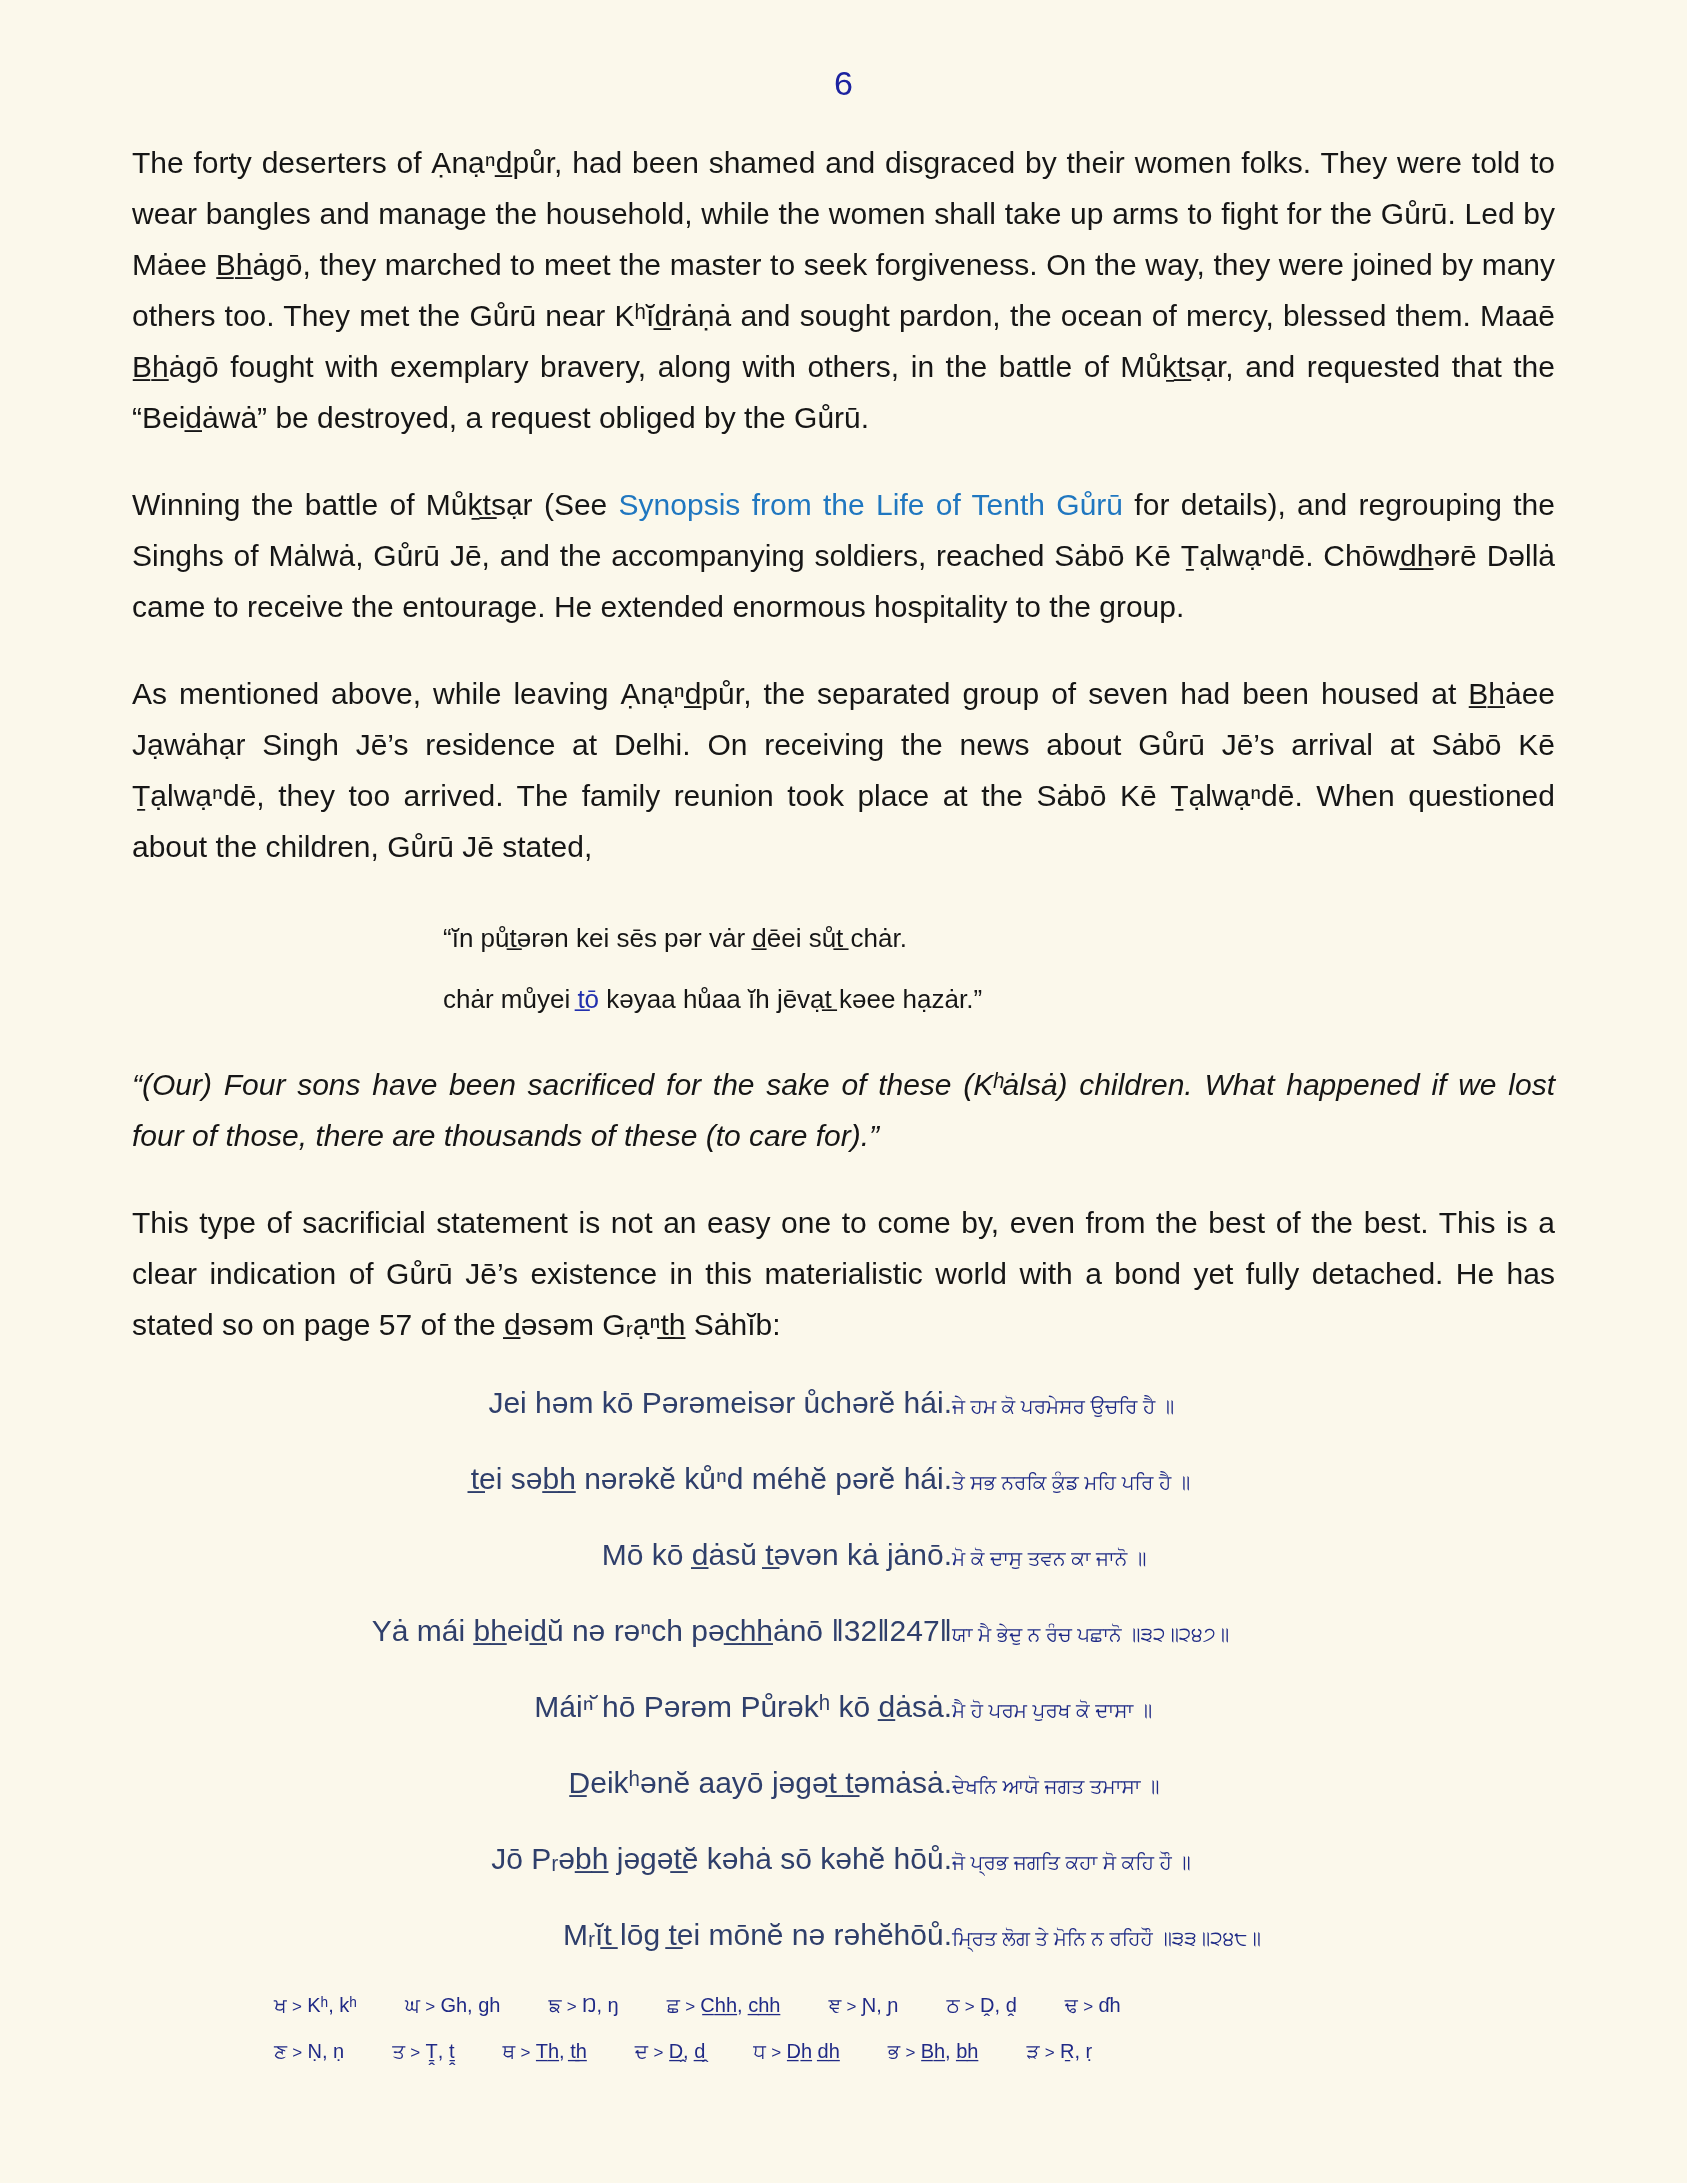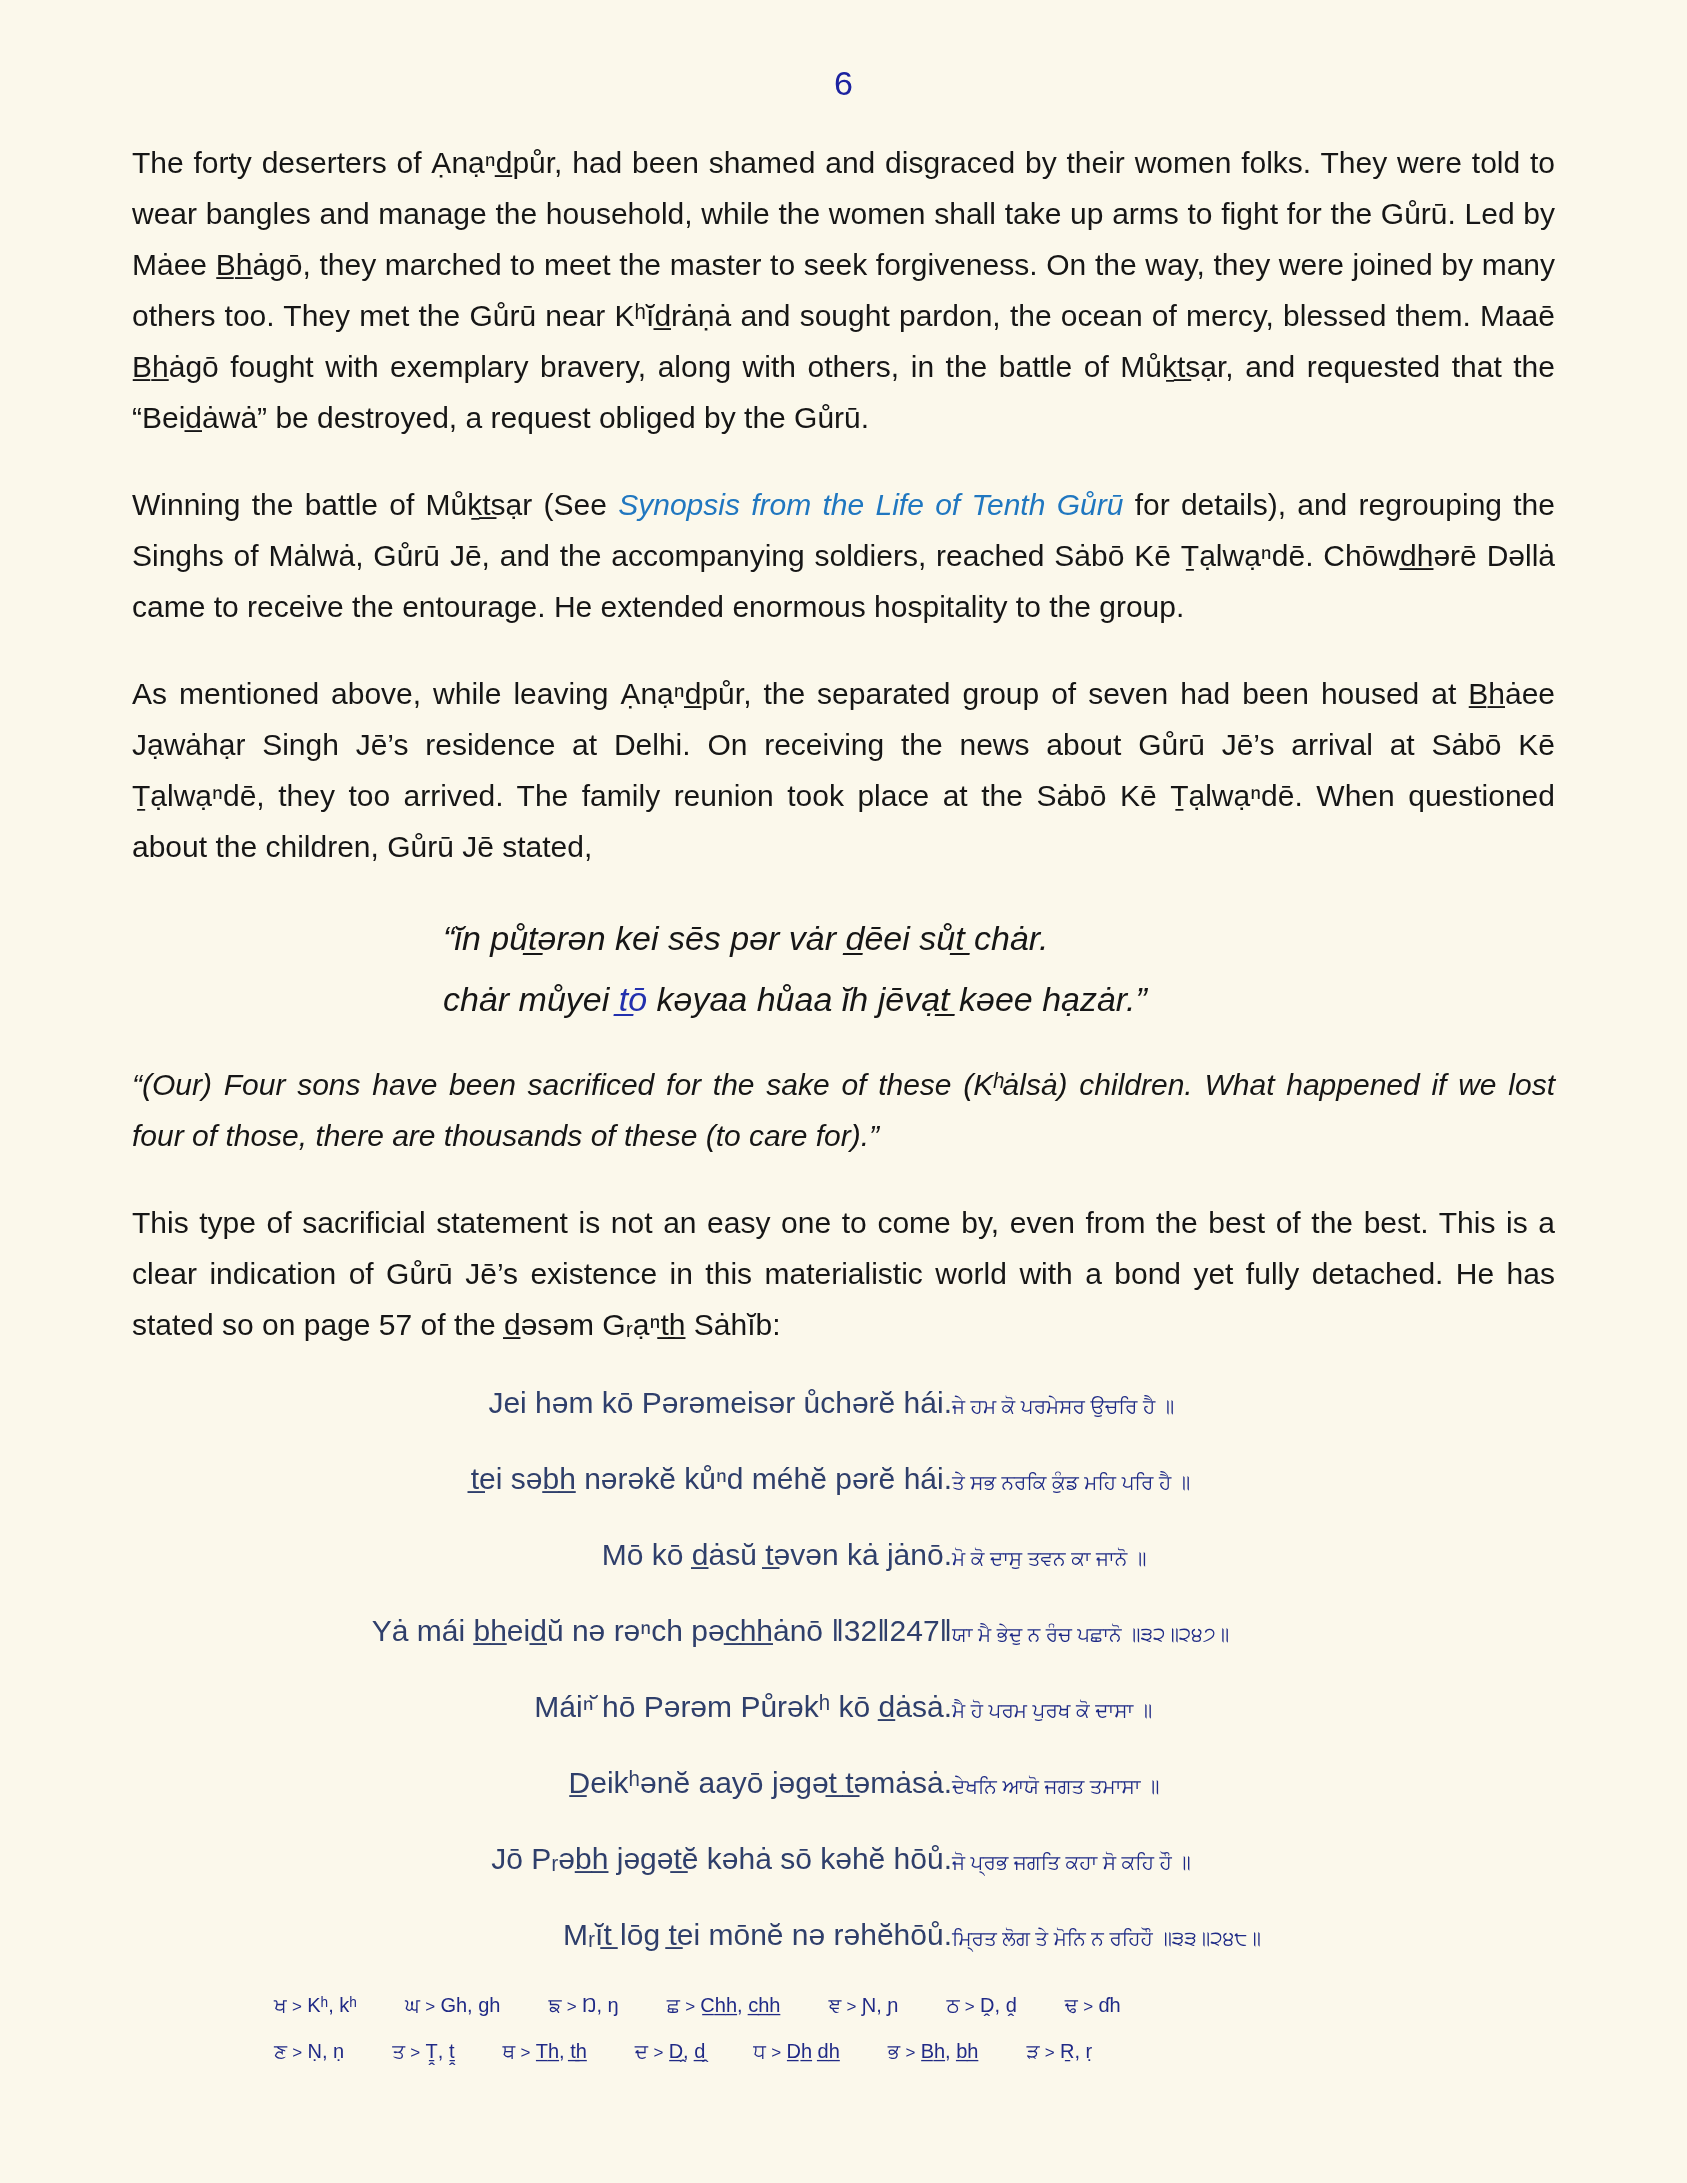--- a/index.html
+++ b/index.html
@@ -21,28 +21,26 @@
     margin-bottom:34px;
   }
   p.body-para{
     font-size:30px;
     line-height:51px;
     text-align:justify;
     margin:0 0 36px 0;
   }
   .link{
     color:#2077C0;
-    font-style:italic;
     text-decoration:none;
     cursor:pointer;
   }
   .quote-block{
     margin:6.6px 0 29px 311px;
-    font-style:italic;
-    font-size:34px;
+    font-size:26px;
     line-height:61px;
   }
   .blue-word{ color:#2230AE; }
   p.italic{ font-style:italic; }
   .verse-table{
     margin:9.3px 0 37px 99px;
   }
   .verse-row{
     display:flex;
     align-items:baseline;

